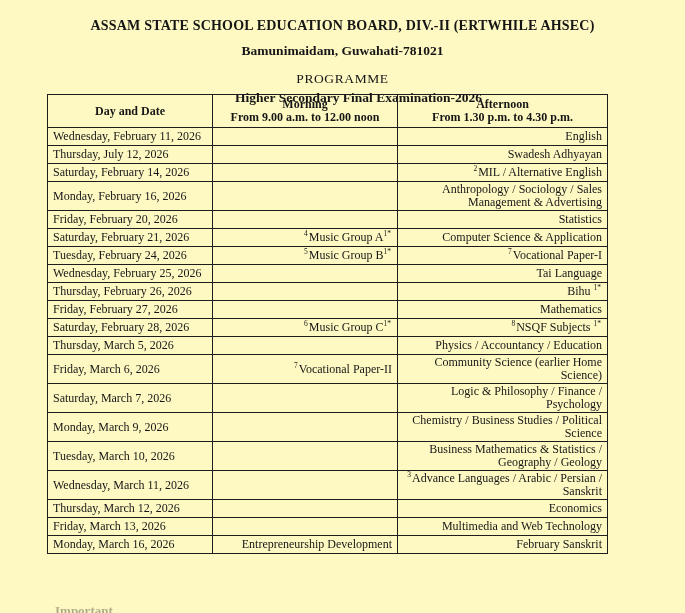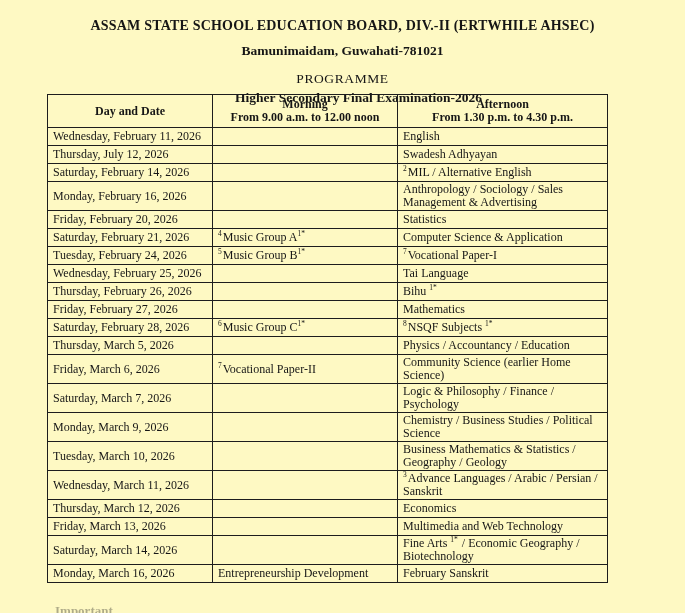--- a/index.html
+++ b/index.html
@@ -33,21 +33,21 @@
     border:1.4px solid #1d1d1d;
     padding:1px 5px;
     line-height:13px;
     vertical-align:middle;
     overflow:hidden;
   }
   table.exam th{ font-size:12px; padding:3px 5px;text-align:center; }
   th.h-date{ text-align:left; }
   th.h-session{ text-align:center; }
   td.c-date{ text-align:left; white-space:nowrap; height:15px; }
-  td.c-subj{ text-align:left; }
+  td.c-subj{ text-align:right; }
   sup{ font-size:7.5px; line-height:0; vertical-align:super; margin:0 1px 0 0; }
   .footer-partial{
     position:absolute; left:55px; top:603px;
     font-weight:bold; font-size:13px;
     color:#1d1d1d; opacity:.35;
   }
 </style>
 </head>
 <body>
 
@@ -171,25 +171,20 @@
           <td class="c-date">Thursday, March 12, 2026</td>
           <td class="c-subj"></td>
           <td class="c-subj">Economics</td>
         </tr>
         <tr>
           <td class="c-date">Friday, March 13, 2026</td>
           <td class="c-subj"></td>
           <td class="c-subj">Multimedia and Web Technology</td>
         </tr>
         <tr>
-          <td class="c-date">Saturday, March 14, 2026</td>
-          <td class="c-subj"></td>
-          <td class="c-subj">Fine Arts <sup>1*</sup> / Economic Geography / Biotechnology</td>
-        </tr>
-        <tr>
           <td class="c-date">Monday, March 16, 2026</td>
           <td class="c-subj">Entrepreneurship Development</td>
           <td class="c-subj">February Sanskrit</td>
         </tr>
       </tbody>
   </table>
 
   <div class="footer-partial">Important</div>
 
 </div>

